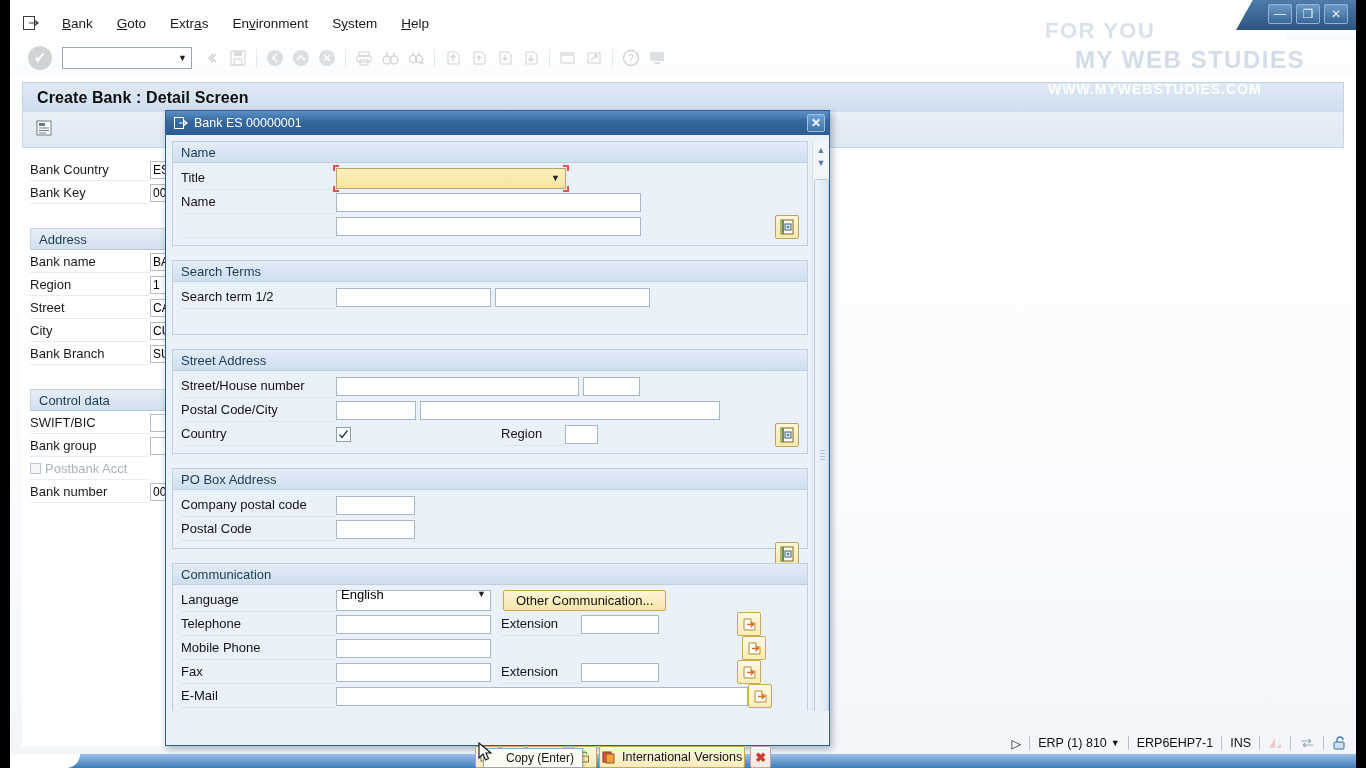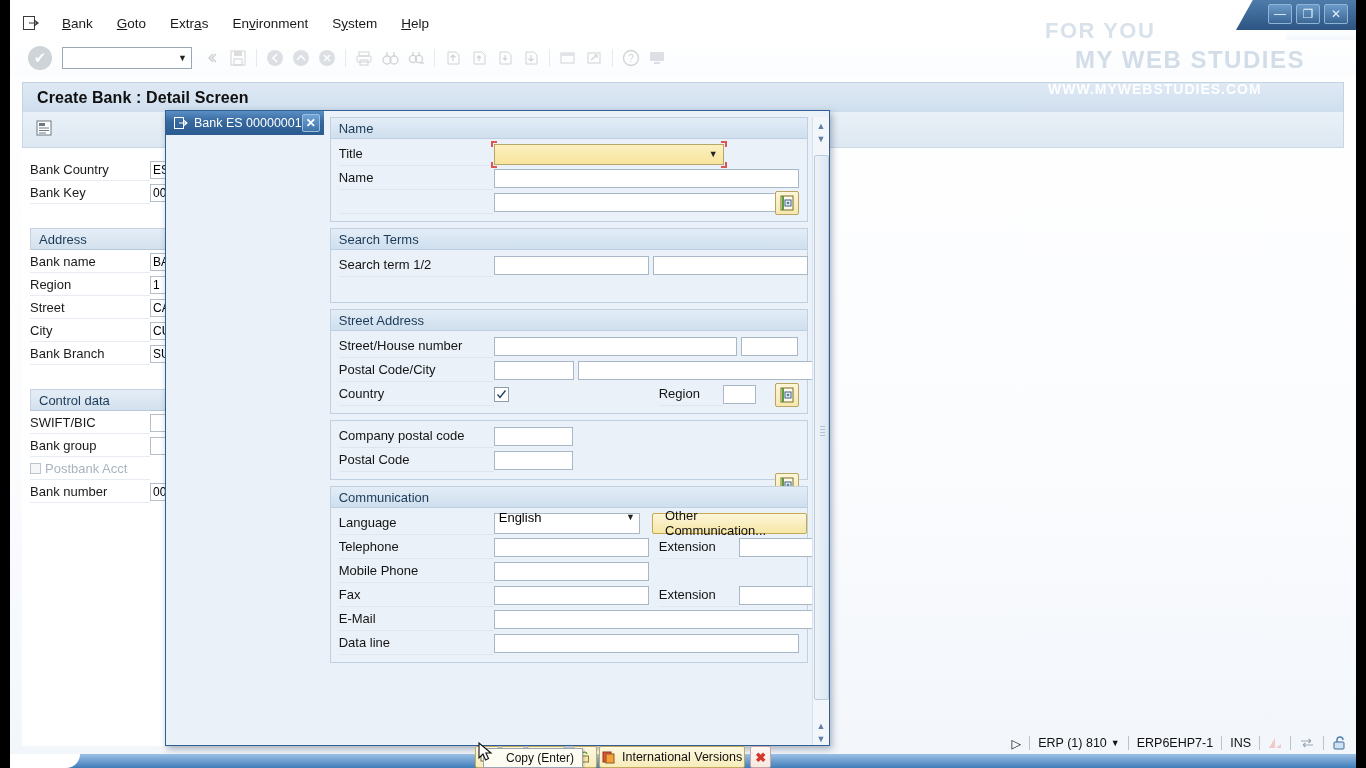--- a/index.html
+++ b/index.html
@@ -105,21 +105,21 @@
   .bg-spacer { height: 14px; }
   .bg-chk { width: 11px; height: 11px; border: 1px solid #bac5d0; background: #f4f6f8; display:inline-block; margin-right: 4px; vertical-align: -1px;}
 
   
   .dialog {
     position: absolute; left: 165px; top: 110px; width: 665px; height: 636px;
     border: 1px solid #2f5f93;
     background: #eaf1f8;
     box-shadow: 2px 3px 7px rgba(20,40,70,.35);
     z-index: 30;
-    display: flex; flex-direction: row;
+    display: flex; flex-direction: column;
   }
   .dlg-title {
     height: 24px; flex: 0 0 auto;
     background: linear-gradient(180deg,#5a8fc6 0%,#35679d 45%,#2b5b90 100%);
     display: flex; align-items: center; padding: 0 4px 0 8px;
     color: #fff;
   }
   .dlg-title .t-ic { margin-right: 6px; display:flex; align-items:center;}
   .dlg-title .t-txt { font-size: 12.5px; flex: 1 1 auto; }
   .dlg-close {
@@ -130,21 +130,21 @@
   }
   .dlg-body {
     flex: 1 1 auto; display: flex; overflow: hidden;
     background: #eaf1f8; padding: 6px 0 0 6px;
   }
   .dlg-scrollarea {
     flex: 1 1 auto; overflow: hidden; padding-right: 4px;
   }
   
   .grp {
-    border: 1px solid #c0d0e0; background: #eaf1f8; margin-bottom: 6px;
+    border: 1px solid #c0d0e0; background: #eaf1f8; margin-bottom: 14px;
     position: relative;
   }
   .grp-hdr {
     height: 21px; background: linear-gradient(180deg,#e3edf7 0%,#cfdfee 100%);
     border-bottom: 1px solid #bdcfe1;
     display: flex; align-items: center; padding-left: 8px;
     font-size: 13px; color: #1b3a57;
   }
   .grp-body { padding: 3px 0 7px 0; position: relative; }
   .frow { display: flex; align-items: center; height: 24px; padding-left: 8px; }
@@ -615,20 +615,21 @@
                   <rect x="2" y="1" width="12" height="14" fill="#fefbe8" stroke="#7c6a2b"></rect>
                   <path d="M4 1v14" stroke="#5a9b3f" stroke-width="2"></path>
                   <rect x="6" y="5" width="6" height="6" fill="none" stroke="#2f5f93"></rect>
                   <path d="M9 6.5v3M7.5 8h3" stroke="#2f5f93" stroke-width="1"></path>
                 </svg>
             </div>
           </div>
         </div>
 
         <div class="grp">
+          <div class="grp-hdr">PO Box Address</div>
           <div class="grp-body">
             <div class="frow">
               <div class="flbl">Company postal code</div>
               <div class="fin" style="width:79px"></div>
             </div>
             <div class="frow">
               <div class="flbl">Postal Code</div>
               <div class="fin" style="width:79px"></div>
             </div>
             <div class="side-btn" style="top:52px">

